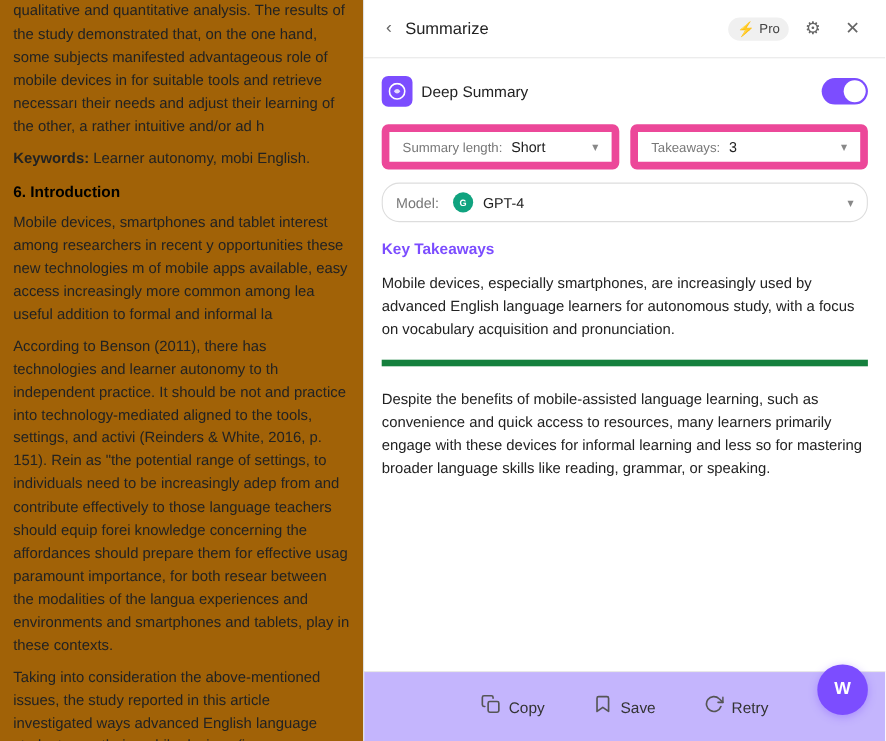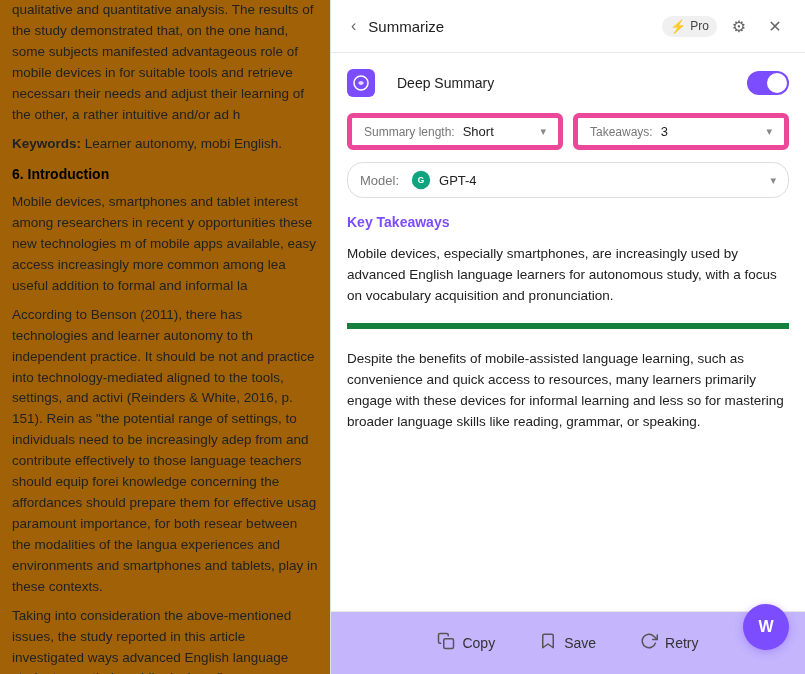--- a/index.html
+++ b/index.html
@@ -126,21 +126,21 @@
       flex: 1;
       overflow-y: auto;
       padding: 16px;
     }
 
     
     .deep-summary-row {
       display: flex;
       align-items: center;
       margin-bottom: 16px;
-      gap: 22px;
+      gap: 8px;
     }
 
     .deep-summary-icon {
       width: 28px;
       height: 28px;
       background: #7c4dff;
       border-radius: 6px;
       display: flex;
       align-items: center;
       justify-content: center;
@@ -183,21 +183,21 @@
     .settings-row {
       display: flex;
       gap: 10px;
       margin-bottom: 12px;
     }
 
     .settings-pill {
       display: flex;
       align-items: center;
       gap: 6px;
-      border: 5px solid #ec4899;
+      border: 7px solid #ec4899;
       border-radius: 6px;
       padding: 6px 12px;
       font-size: 13px;
       color: #333;
       cursor: pointer;
       background: #fff;
       flex: 1;
     }
 
     .settings-pill .label {

